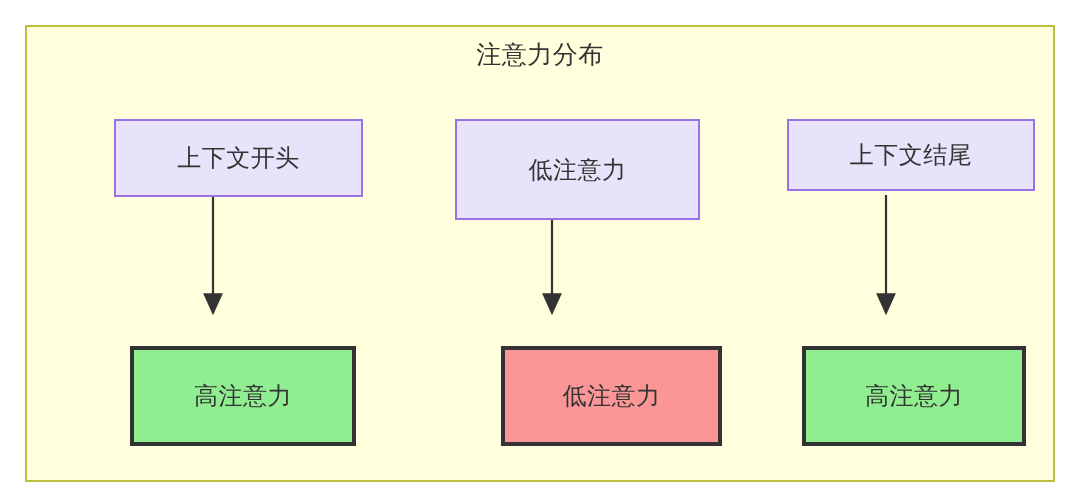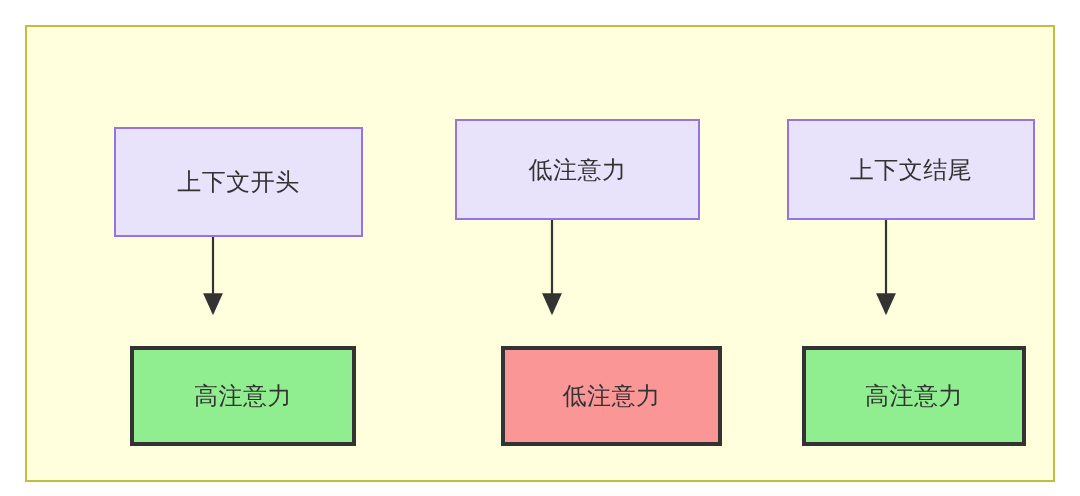--- a/index.html
+++ b/index.html
@@ -70,23 +70,23 @@
     text-align: right;
   }
 
   .node.low {
     background: #fa9696;
     border: 4px solid #333333;
     margin-left: 31px;
   }
 
   
-  .n-top-1 { left: 87px;  top: 100px; width: 249px; height: 110px; }
+  .n-top-1 { left: 87px;  top: 92px; width: 249px; height: 78px; }
   .n-top-2 { left: 428px; top: 92px; width: 245px; height: 101px; }
-  .n-top-3 { left: 760px; top: 92px; width: 248px; height: 101px; }
+  .n-top-3 { left: 760px; top: 92px; width: 248px; height: 72px; }
 
   
   .n-bot-1 { left: 103px; top: 319px; width: 226px; height: 100px; }
   .n-bot-2 { left: 443px; top: 319px; width: 221px; height: 100px; }
   .n-bot-3 { left: 775px; top: 319px; width: 224px; height: 100px; }
 
   
   .edges {
     position: absolute;
     left: 0;
@@ -96,20 +96,21 @@
     pointer-events: none;
   }
 </style>
 </head>
 <body>
 
 <div id="canvas">
 
   <div class="subgraph">
 
+    <div class="subgraph-title">注意力分布</div>
 
     <svg class="edges" viewBox="0 0 1030 457" width="1030" height="457">
       <defs>
         <marker id="arrowhead" markerWidth="10" markerHeight="9" refX="9" refY="4.5" orient="auto" markerUnits="strokeWidth">
           <polygon points="0 0, 10 4.5, 0 9" fill="#333333"></polygon>
         </marker>
       </defs>
       <line x1="186" y1="168" x2="186" y2="286" stroke="#333333" stroke-width="2.2" marker-end="url(#arrowhead)"></line>
       <line x1="525" y1="168" x2="525" y2="286" stroke="#333333" stroke-width="2.2" marker-end="url(#arrowhead)"></line>
       <line x1="859" y1="168" x2="859" y2="286" stroke="#333333" stroke-width="2.2" marker-end="url(#arrowhead)"></line>

